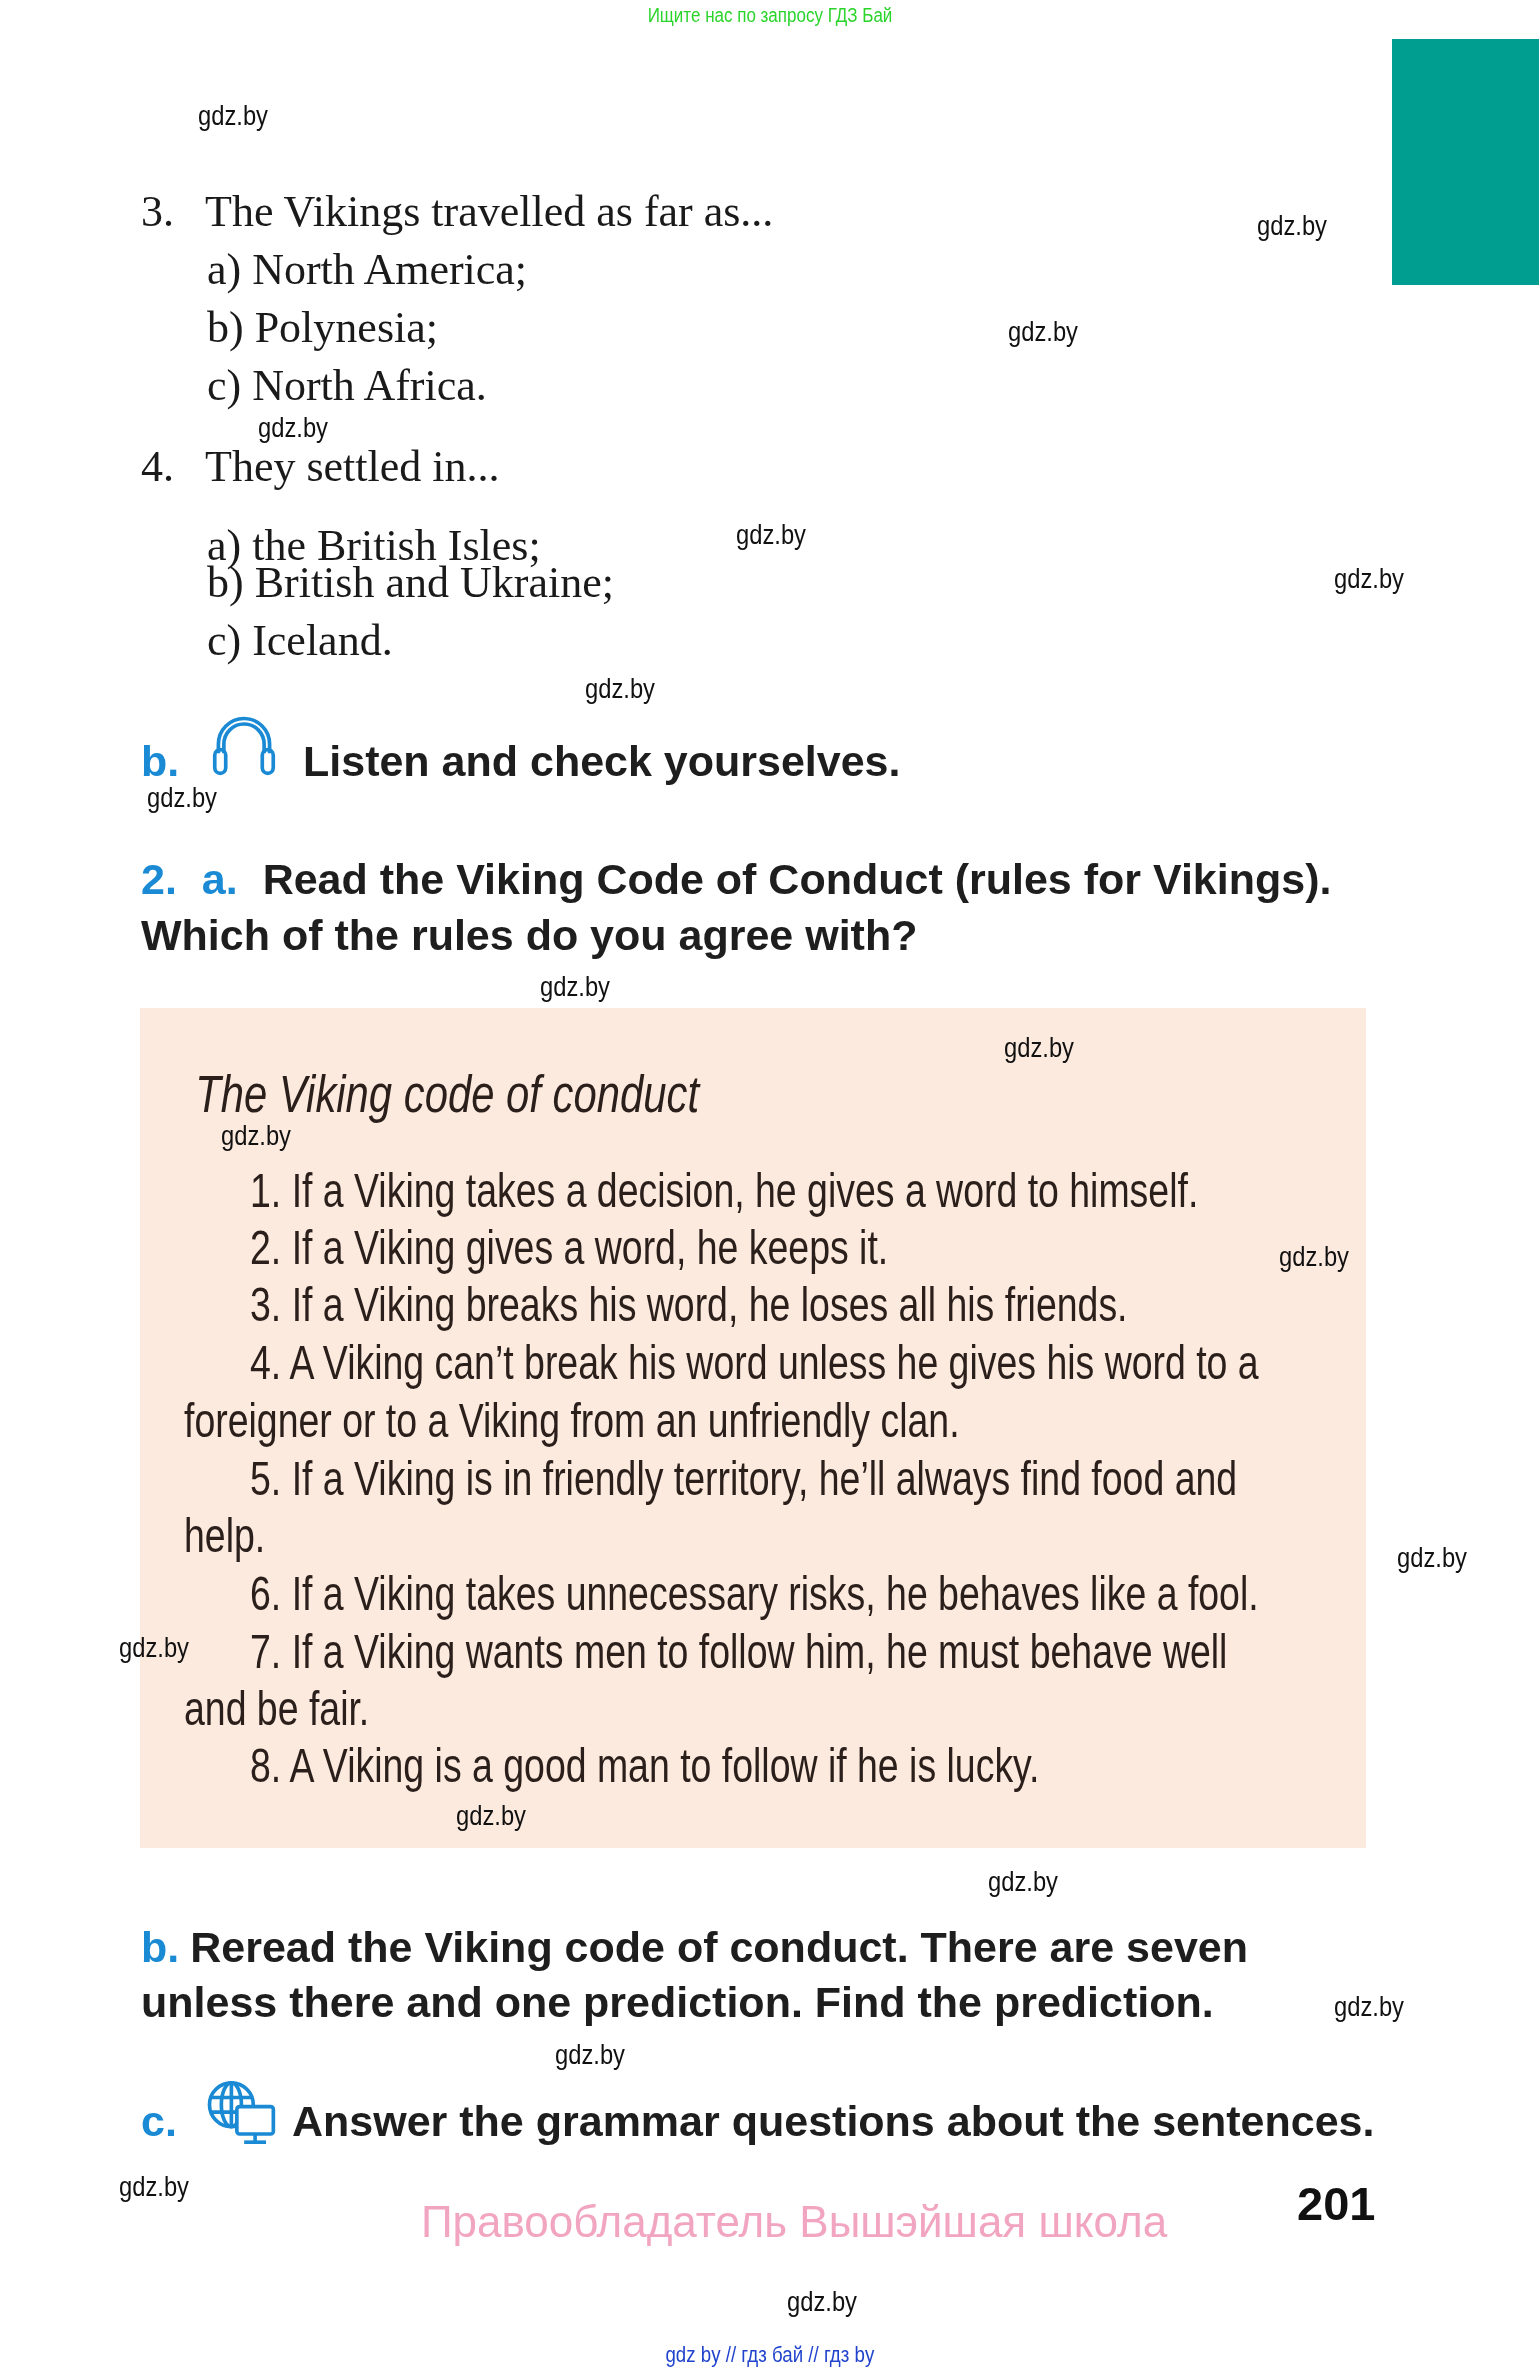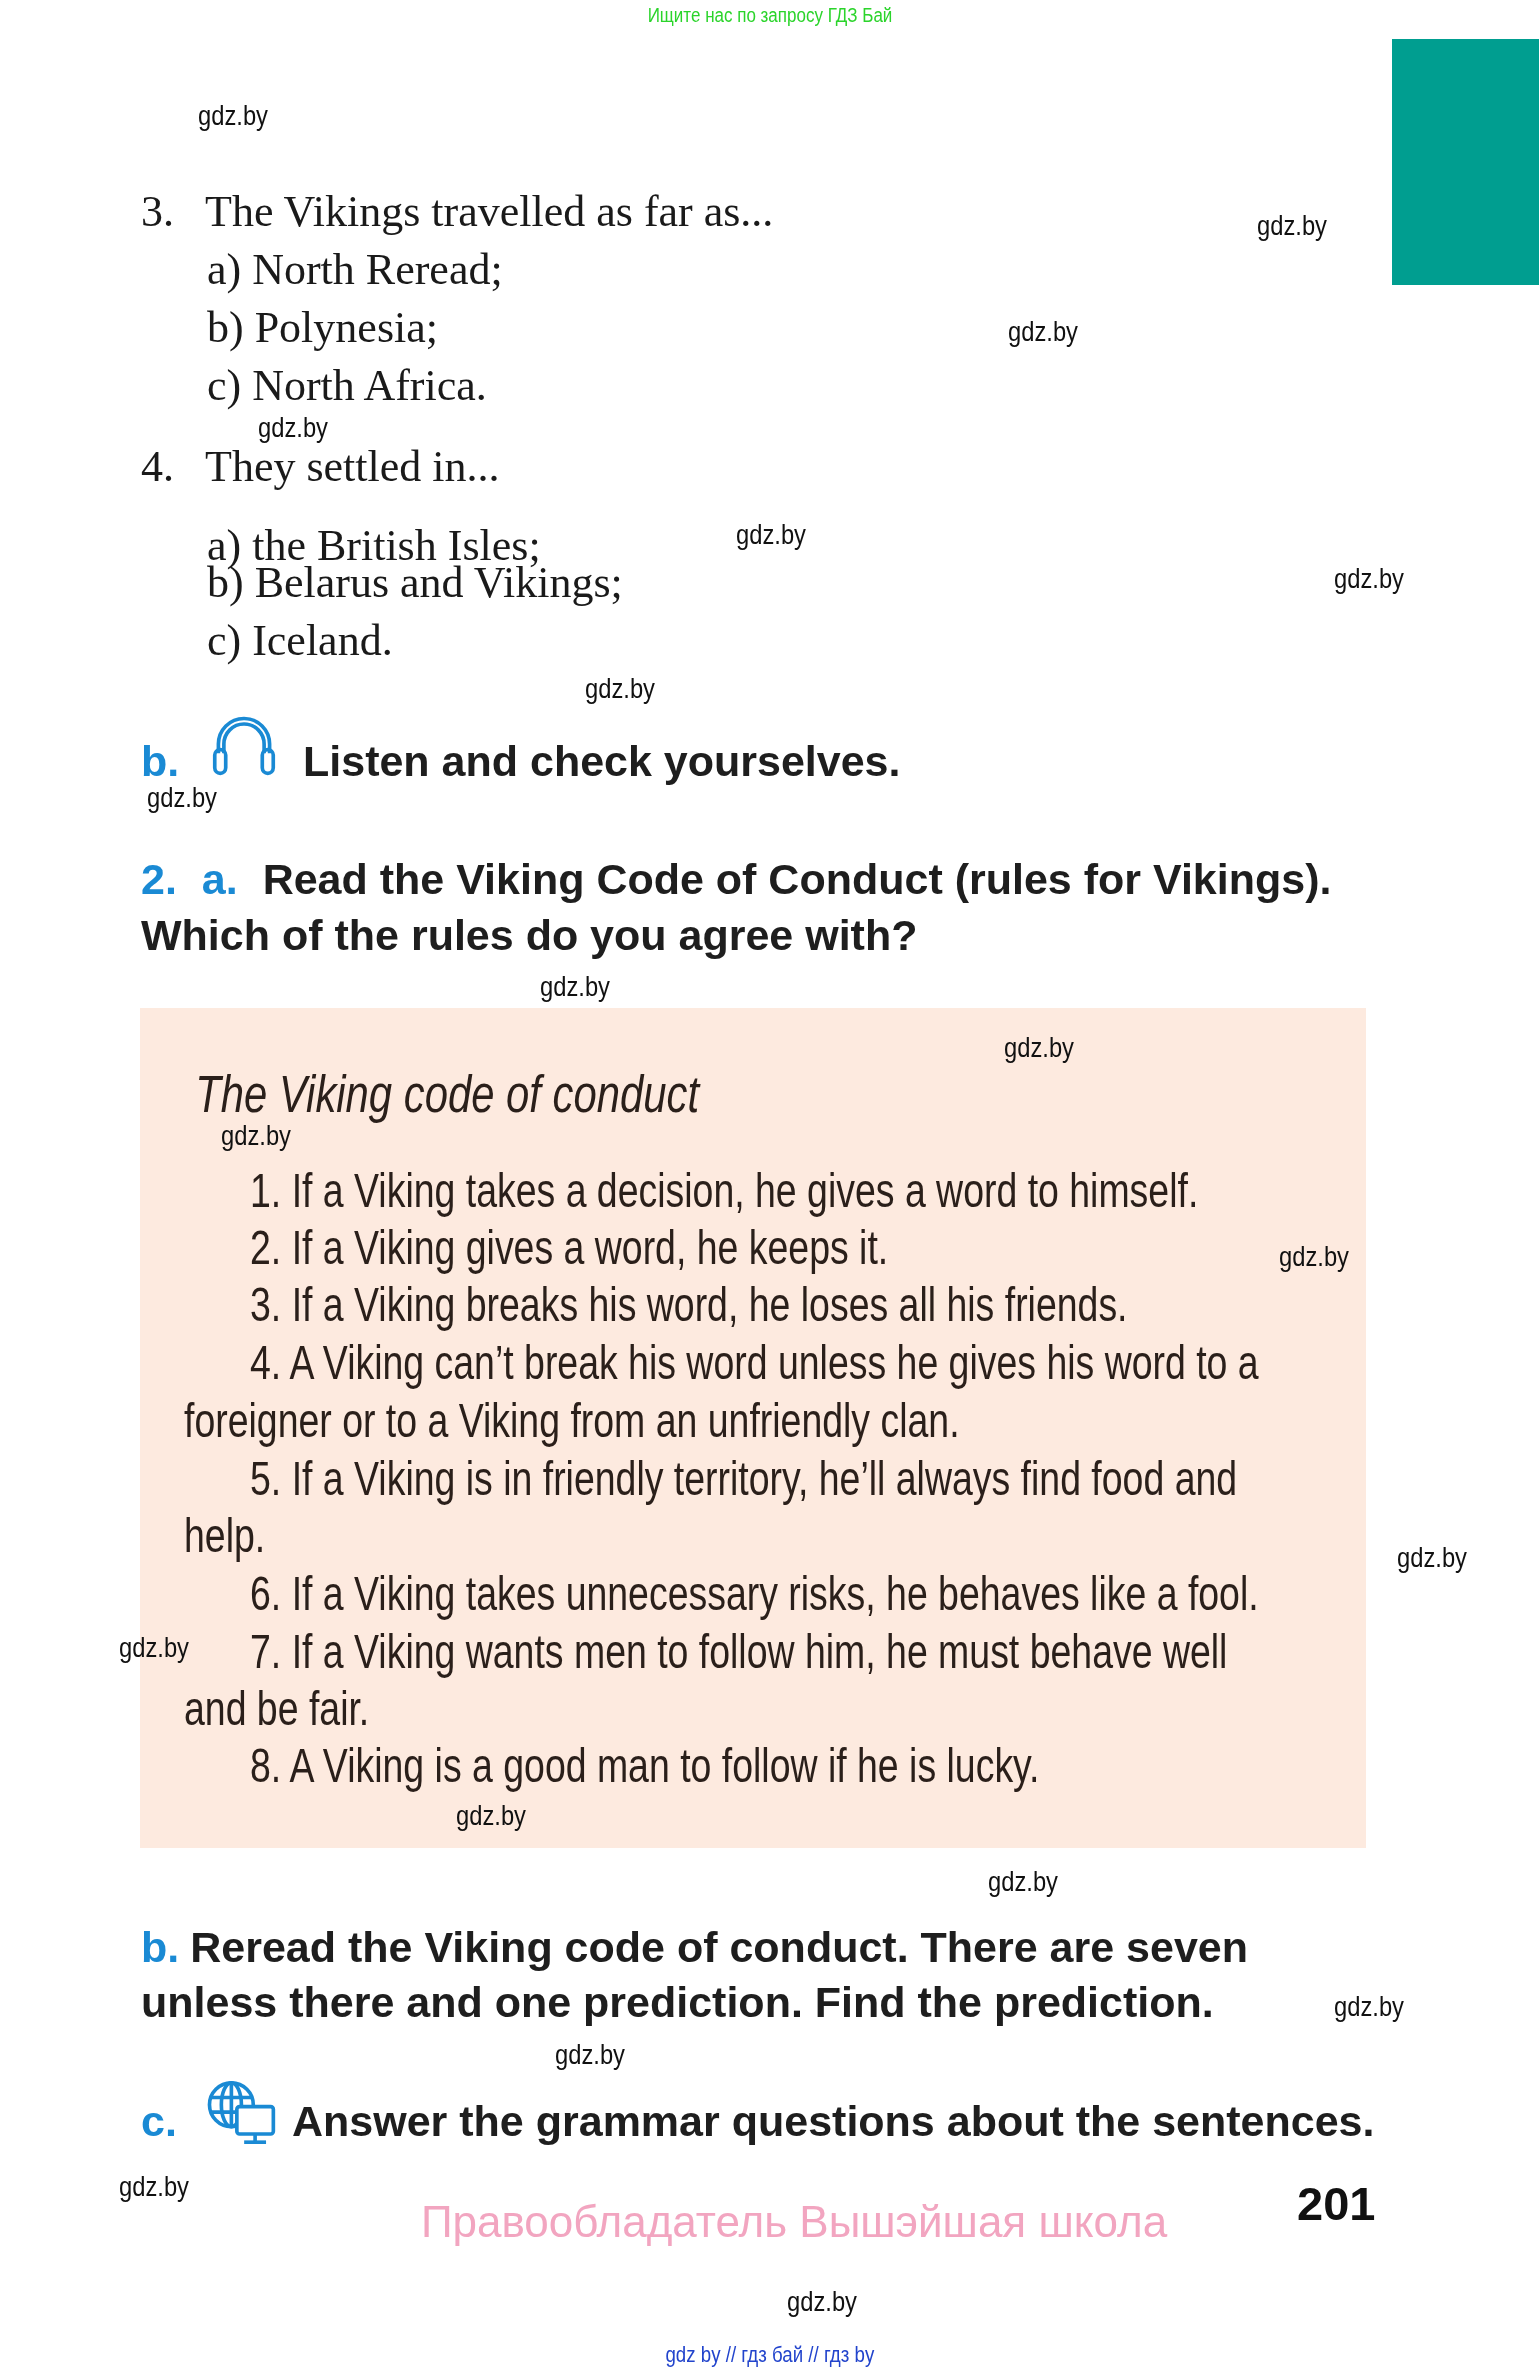--- a/index.html
+++ b/index.html
@@ -38,29 +38,29 @@
 <div class="abs wm" style="left:258px;top:413px">gdz.by</div>
 <div class="abs wm" style="left:736px;top:520px">gdz.by</div>
 <div class="abs wm" style="left:1334px;top:564px">gdz.by</div>
 <div class="abs wm" style="left:585px;top:674px">gdz.by</div>
 <div class="abs wm" style="left:147px;top:783px">gdz.by</div>
 <div class="abs wm" style="left:540px;top:972px">gdz.by</div>
 
 <div class="abs serif" style="left:141px;top:184px">
   <span class="num">3.</span><span>The Vikings travelled as far as...</span>
 </div>
-<div class="abs serif" style="left:207px;top:242px">a) North Reread;</div>
+<div class="abs serif" style="left:207px;top:242px">a) North America;</div>
 <div class="abs serif" style="left:207px;top:300px">b) Polynesia;</div>
 <div class="abs serif" style="left:207px;top:358px">c) North Africa.</div>
 
 <div class="abs serif" style="left:141px;top:439px">
   <span class="num">4.</span><span>They settled in...</span>
 </div>
 <div class="abs serif" style="left:207px;top:518px">a) the British Isles;</div>
-<div class="abs serif" style="left:207px;top:555px">b) Belarus and Vikings;</div>
+<div class="abs serif" style="left:207px;top:555px">b) British and Ukraine;</div>
 <div class="abs serif" style="left:207px;top:613px">c) Iceland.</div>
 
 <div class="abs task" style="left:141px;top:735px">
   <span class="blue">b.</span>
 </div>
 <svg class="icon" style="left:209px;top:713px" width="70" height="64" viewBox="0 0 76 70">
   <g fill="none" stroke="#1a8ad4" stroke-width="4">
     <path d="M10 44 V34 A28 28 0 0 1 66 34 V44"></path>
     <path d="M16 44 V34 A22 22 0 0 1 60 34 V44"></path>
     <rect x="6" y="40" width="12" height="26" rx="6"></rect>

